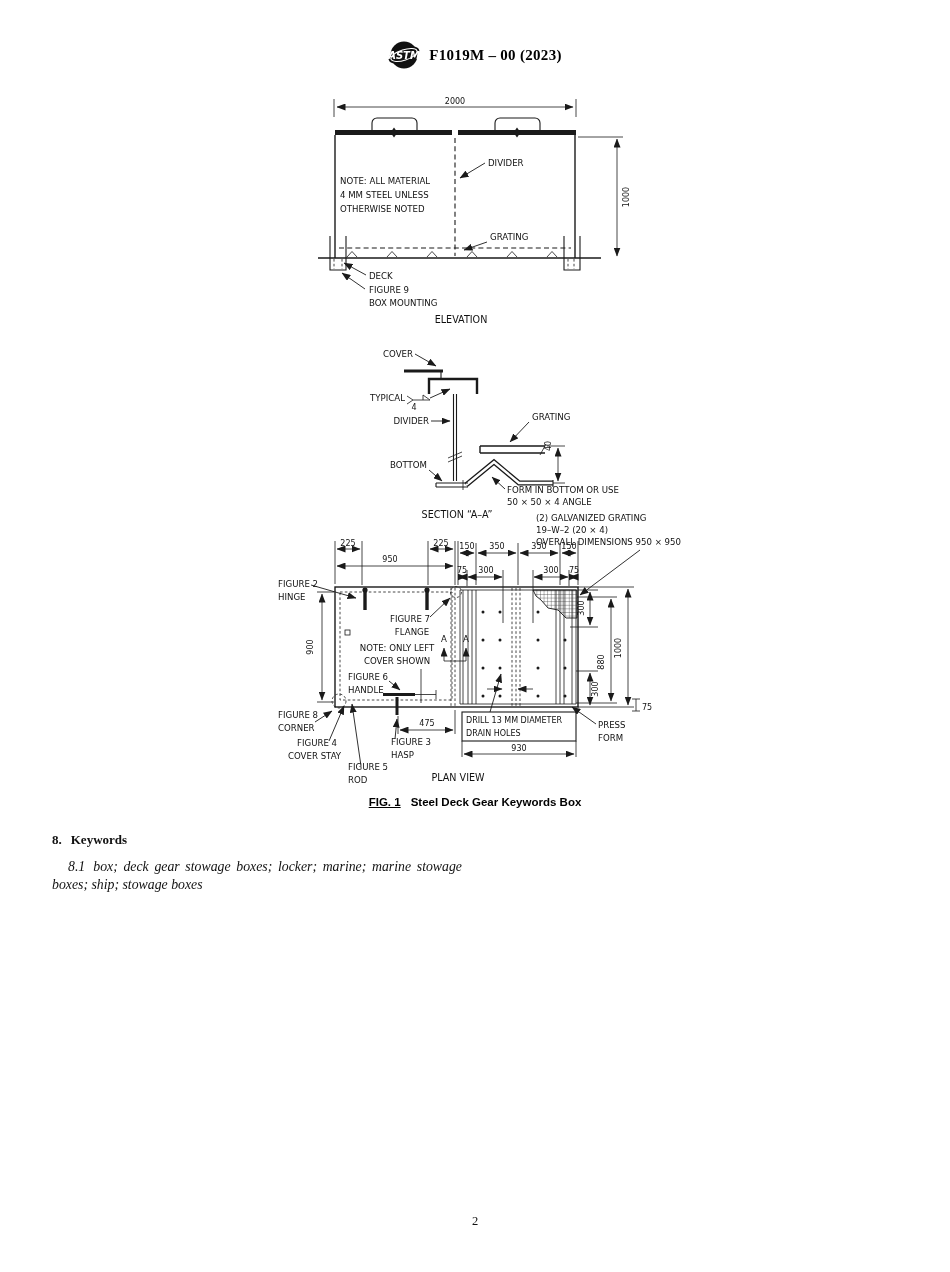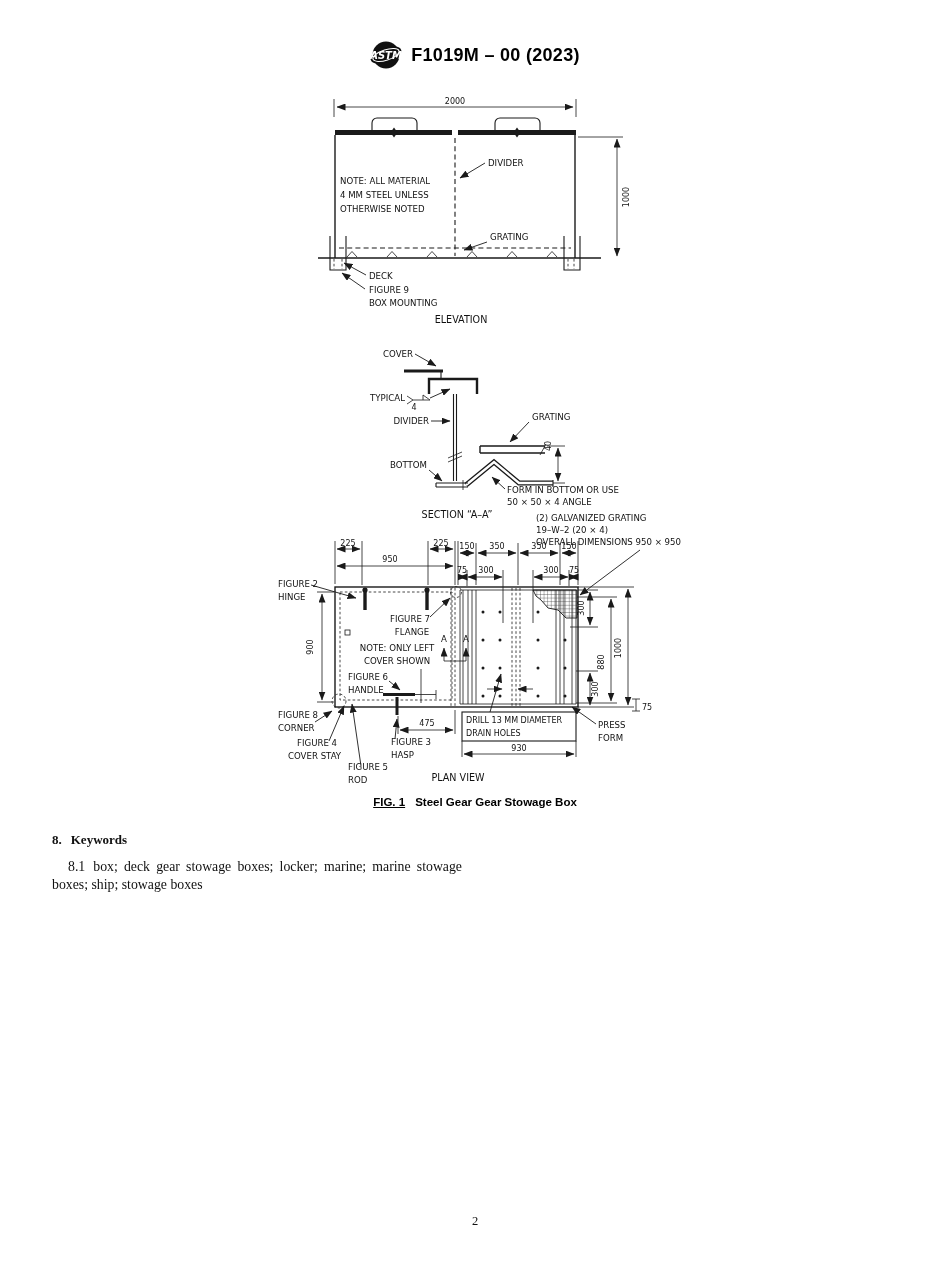--- a/index.html
+++ b/index.html
@@ -2,22 +2,22 @@
 <html><head>
 <meta charset="utf-8">
 <style>
   html,body { margin:0; padding:0; }
   body { width:950px; height:1272px; background:#ffffff; position:relative;
          font-family:"Liberation Serif", serif; color:#111; overflow:hidden; }
 
   
   .hdr { position:absolute; top:37px; left:0; width:950px; height:36px;
          display:flex; align-items:center; justify-content:center; gap:9px; }
-  .hdr .title { font-family:Liberation Sans, sans-serif; font-weight:bold;
-                font-size:18px; letter-spacing:.3px; color:#000; }
+  .hdr .title { font-family:Liberation Serif, serif; font-weight:bold;
+                font-size:15px; letter-spacing:.3px; color:#000; }
 
   
   svg.drawing { position:absolute; top:0; left:0; }
   .t   { font-family:"DejaVu Sans", sans-serif; font-size:8.6px; fill:#111; }
   .td  { font-family:"DejaVu Sans", sans-serif; font-size:8px; fill:#111; }
   .tc  { font-family:"DejaVu Sans", sans-serif; font-size:9.6px; fill:#111; }
   .s1  { stroke:#1a1a1a; stroke-width:1.1; fill:none; }
   .s12 { stroke:#1a1a1a; stroke-width:1.4; fill:none; }
   .s07 { stroke:#1a1a1a; stroke-width:0.8; fill:none; }
   .d1  { stroke-dasharray:5,3.2; }
@@ -29,21 +29,21 @@
 
   
   .figcap { position:absolute; top:796px; left:0; width:950px; text-align:center;
             font-family:"Liberation Sans", sans-serif; font-weight:bold; font-size:11.5px; color:#000; }
   .figcap .lbl { margin-right:10px;text-decoration:underline; }
 
   
   .kw { position:absolute; left:52px; top:832px; width:410px; }
   .kw h2 { margin:0 0 10px 0; font-size:13px; font-weight:bold; }
   .kw h2 .num { margin-right:9px; }
-  .kw p { margin:0; font-size:13.8px; text-align:justify; text-indent:16px; line-height:1.32; }
+  .kw p { margin:0; font-size:13.8px; text-align:justify; text-indent:16px; line-height:1.32;font-style:italic; }
   .kw p .inum { margin-right:8px; }
 
   .pageno { position:absolute; top:1214px; left:0; width:950px; text-align:center;
             font-size:12.5px; }
 </style>
 </head>
 <body>
 
 <div class="hdr">
   <svg width="32" height="32" viewBox="0 0 32 32">
@@ -333,21 +333,21 @@
     <text class="td" x="604" y="662" text-anchor="middle" transform="rotate(-90 604 662)">880</text>
     <text class="td" x="598" y="689" text-anchor="middle" transform="rotate(-90 598 689)">300</text>
     <text class="td" x="621" y="648" text-anchor="middle" transform="rotate(-90 621 648)">1000</text>
     <text class="td" x="642" y="710">75</text>
 
     <text class="tc" x="458" y="781" text-anchor="middle">PLAN VIEW</text>
   </g>
 </svg>
 
 <div class="figcap">
-  <span class="lbl">FIG. 1</span><span>Steel Gear Gear Stowage Box</span>
+  <span class="lbl">FIG. 1</span><span>Steel Deck Gear Keywords Box</span>
 </div>
 
 <div class="kw">
   <h2><span class="num">8.</span><span>Keywords</span></h2>
   <p><span class="inum">8.1</span><span>box; deck gear stowage boxes; locker; marine; marine stowage boxes; ship; stowage boxes</span></p>
 </div>
 
 <div class="pageno">2</div>
 
 </body></html>

